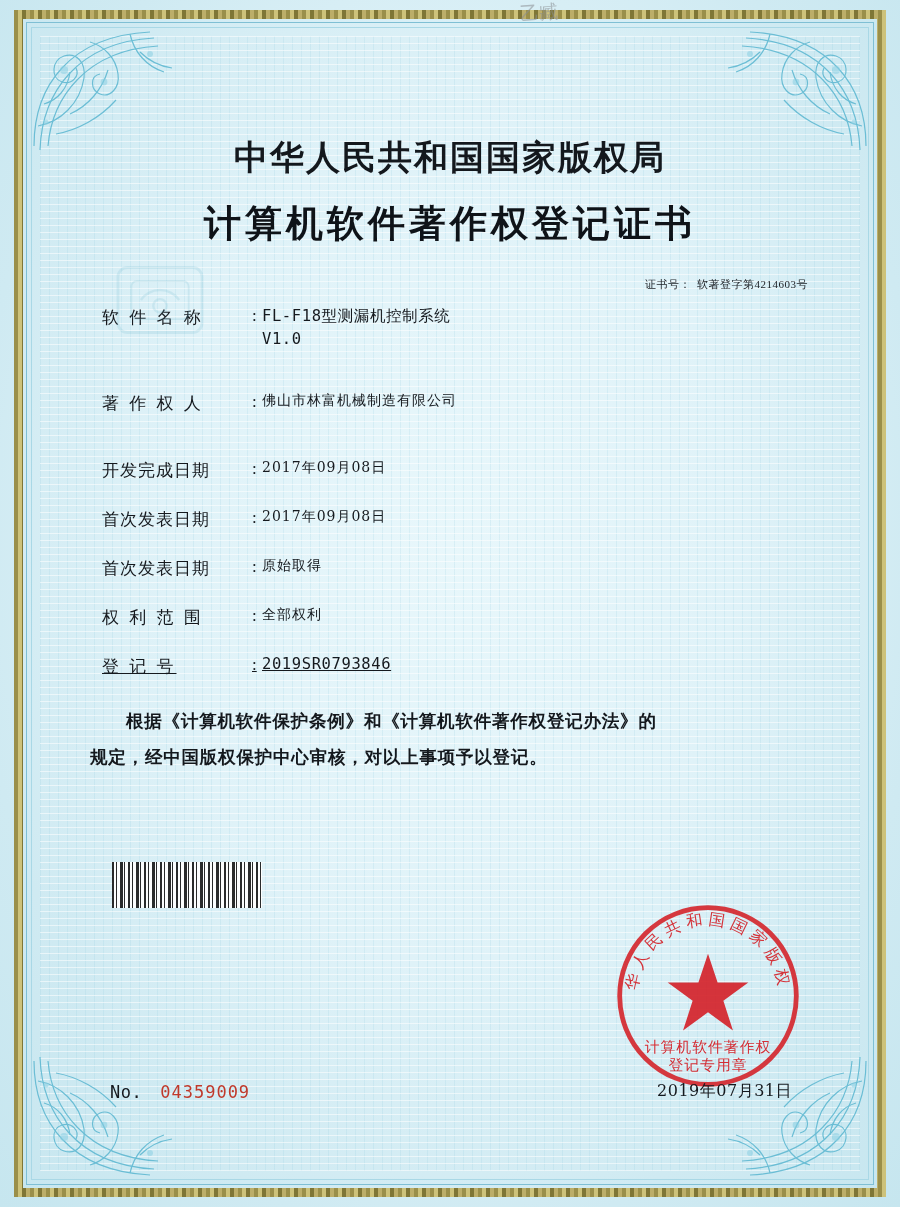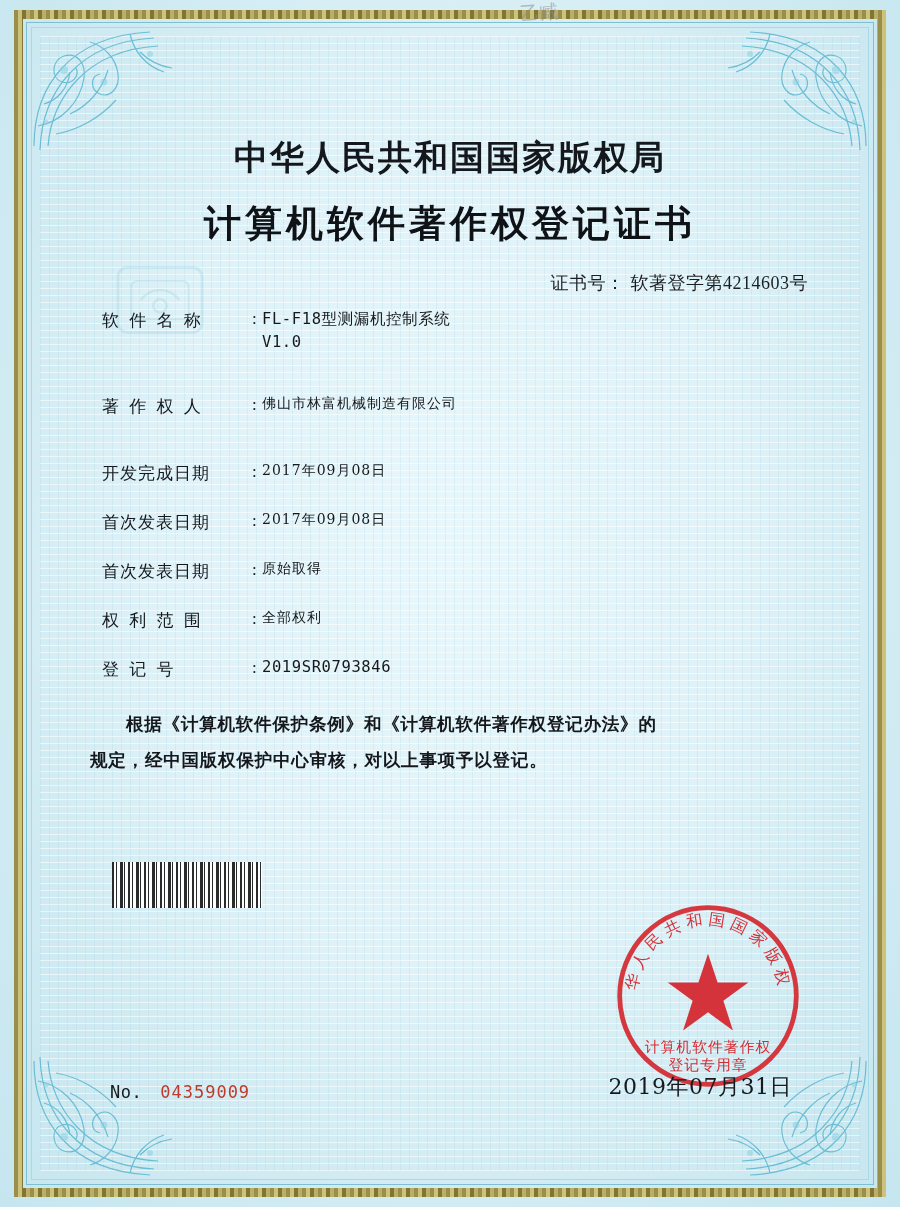--- a/index.html
+++ b/index.html
@@ -86,23 +86,23 @@
     text-align: center;
     font-size: 37px;
     font-weight: bold;
     letter-spacing: 4px;
     color: #0f1318;
     margin-top: 18px;
     font-family: "DejaVu Serif", "Liberation Serif", serif;
   }
   .cert-no-line {
     text-align: right;
-    font-size: 18px;
+    font-size: 11px;
     color: #1b1f24;
-    margin-top: 22px;
+    margin-top: 28px;
     padding-right: 32px;
     letter-spacing: .5px;
   }
   .cert-no-label { margin-right: 6px; }
 
   .fields {
     margin-top: 14px;
     padding-left: 42px;
     padding-right: 20px;
   }
@@ -134,21 +134,21 @@
   .field-value.cn {
     font-family: "DejaVu Serif", "Liberation Serif", serif;
     font-size: 14px;
     letter-spacing: 1px;
   }
   .field-value .line2 { display: block; margin-top: 3px; }
 
   .row-sw  { margin-bottom: 44px; }
   .row-own { margin-bottom: 44px; }
   .row-dev, .row-pub, .row-acq, .row-scope { margin-bottom: 26px; }
-  .row-reg { margin-bottom: 24px; }
+  .row-reg { margin-bottom: 24px; text-decoration: underline; }
 
   .paragraph {
     margin-top: 26px;
     padding: 0 30px 0 30px;
     font-size: 17.5px;
     line-height: 2.05;
     color: #14181d;
     letter-spacing: .8px;
     text-align: justify;
     font-weight: bold;
@@ -193,21 +193,21 @@
     font-size: 17px;
     color: #15191e;
     font-family: "DejaVu Sans Mono", "Liberation Mono", monospace;
     letter-spacing: .5px;
   }
   .footer-no .num { color: #c0392b; margin-left: 18px; letter-spacing: 1px; }
   .footer-date {
     position: absolute;
     right: 108px;
     bottom: 105px;
-    font-size: 22px;
+    font-size: 16px;
     color: #15191e;
     letter-spacing: .5px;
     font-family: "DejaVu Serif", "Liberation Serif", serif;
   }
 
   
   .emblem-watermark {
     position: absolute;
     left: 112px;
     top: 258px;

